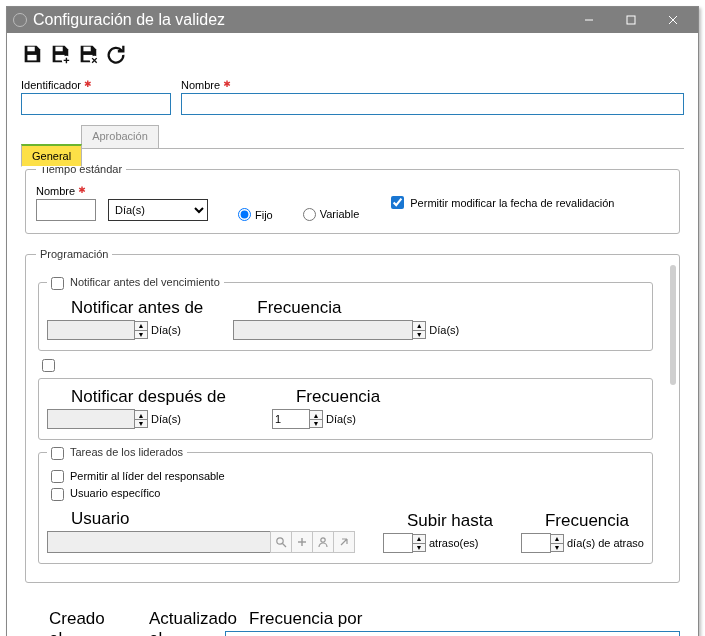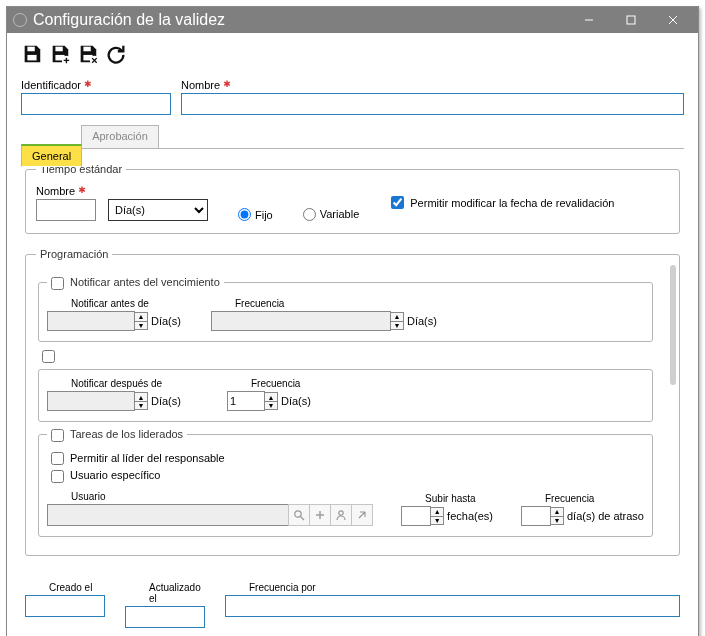--- a/index.html
+++ b/index.html
@@ -20,21 +20,21 @@
   .req { color: #d33; font-size: 9px; }
   .txt { border: 1px solid #287eb9; background: #fff; height: 22px; padding: 0 4px; color: #444; }
   .txt.short { width: 150px; }
   .txt.long { flex: 1; }
   .tabbar { display: flex; border-bottom: 1px solid #b5b5b5; margin-top: 10px; }
   .tab { padding: 4px 10px; border: 1px solid #b5b5b5; border-bottom: none; background: #f2f2f2; color: #888; font-size: 11px; margin-right: -1px; }
   .tab.active { background: #fde047; color: #000; border-top: 2px solid #6bb52f; border-bottom: 1px solid #fff; position: relative; top: 19px; }
   fieldset { border: 1px solid #b5b5b5; border-radius: 3px; margin: 14px 4px 2px 4px; padding: 10px 10px 12px 10px; }
   fieldset.inner { margin: 6px 2px; padding: 8px 8px 10px 8px; }
   legend { font-size: 11px; padding: 0 4px; color: #333; }
-  .lbl2 { font-size: 10px; margin-bottom: 2px; padding-left: 24px; }
+  .lbl2 { font-size: 17px; margin-bottom: 2px; padding-left: 24px; }
   .numbox { border: 1px solid #888; background: #fff; height: 20px; width: 60px; padding: 0 2px; }
   .numwrap { display: flex; align-items: center; }
   .spin { display: flex; flex-direction: column; margin-left: -1px; }
   .spin div { width: 14px; height: 9px; border: 1px solid #888; display: flex; align-items: center; justify-content: center; font-size: 7px; background: #f6f6f6; line-height: 1; }
   .spin div:first-child { border-bottom: none; }
   select { height: 22px; border: 1px solid #333; background: #fff; padding: 0 2px; }
   input[type="radio"] { margin: 0 4px 0 0; vertical-align: middle; }
   input[type="checkbox"] { margin: 0 6px 0 0; vertical-align: middle; width: 13px; height: 13px; }
   .chk-checked { accent-color: #1976d2; }
   .iconbtn { width: 22px; height: 22px; border: 1px solid #c5c5c5; background: #f7f7f7; display: flex; align-items: center; justify-content: center; margin-left: -1px; }
@@ -251,21 +251,21 @@
             </div>
           </div>
           <div class="col">
             <div class="lbl2">Subir hasta</div>
             <div class="numwrap">
                 <input class="numbox" style="width: 30px;">
                 <div class="spin">
                   <div>▲</div>
                   <div>▼</div>
                 </div>
-                <span style="margin-left:3px">fecha(es)</span>
+                <span style="margin-left:3px">atraso(es)</span>
               </div>
           </div>
           <div class="col">
             <div class="lbl2">Frecuencia</div>
             <div class="numwrap">
                 <input class="numbox" style="width: 30px;">
                 <div class="spin">
                   <div>▲</div>
                   <div>▼</div>
                 </div>

